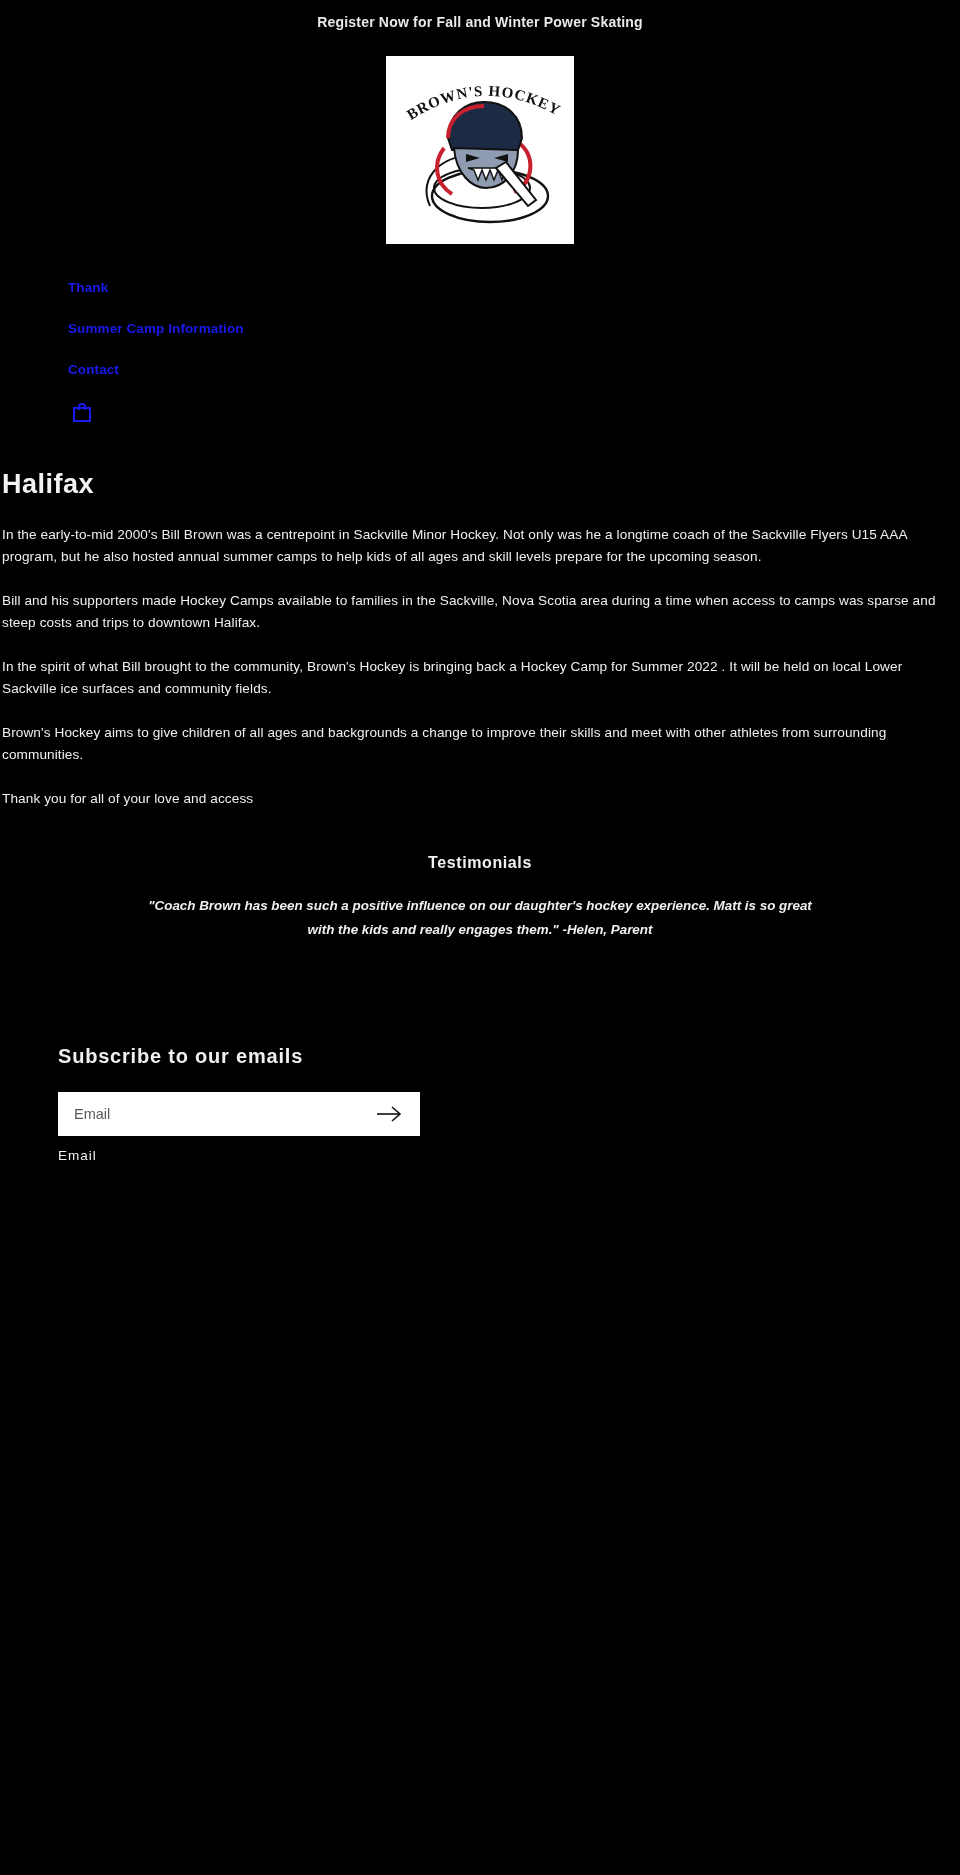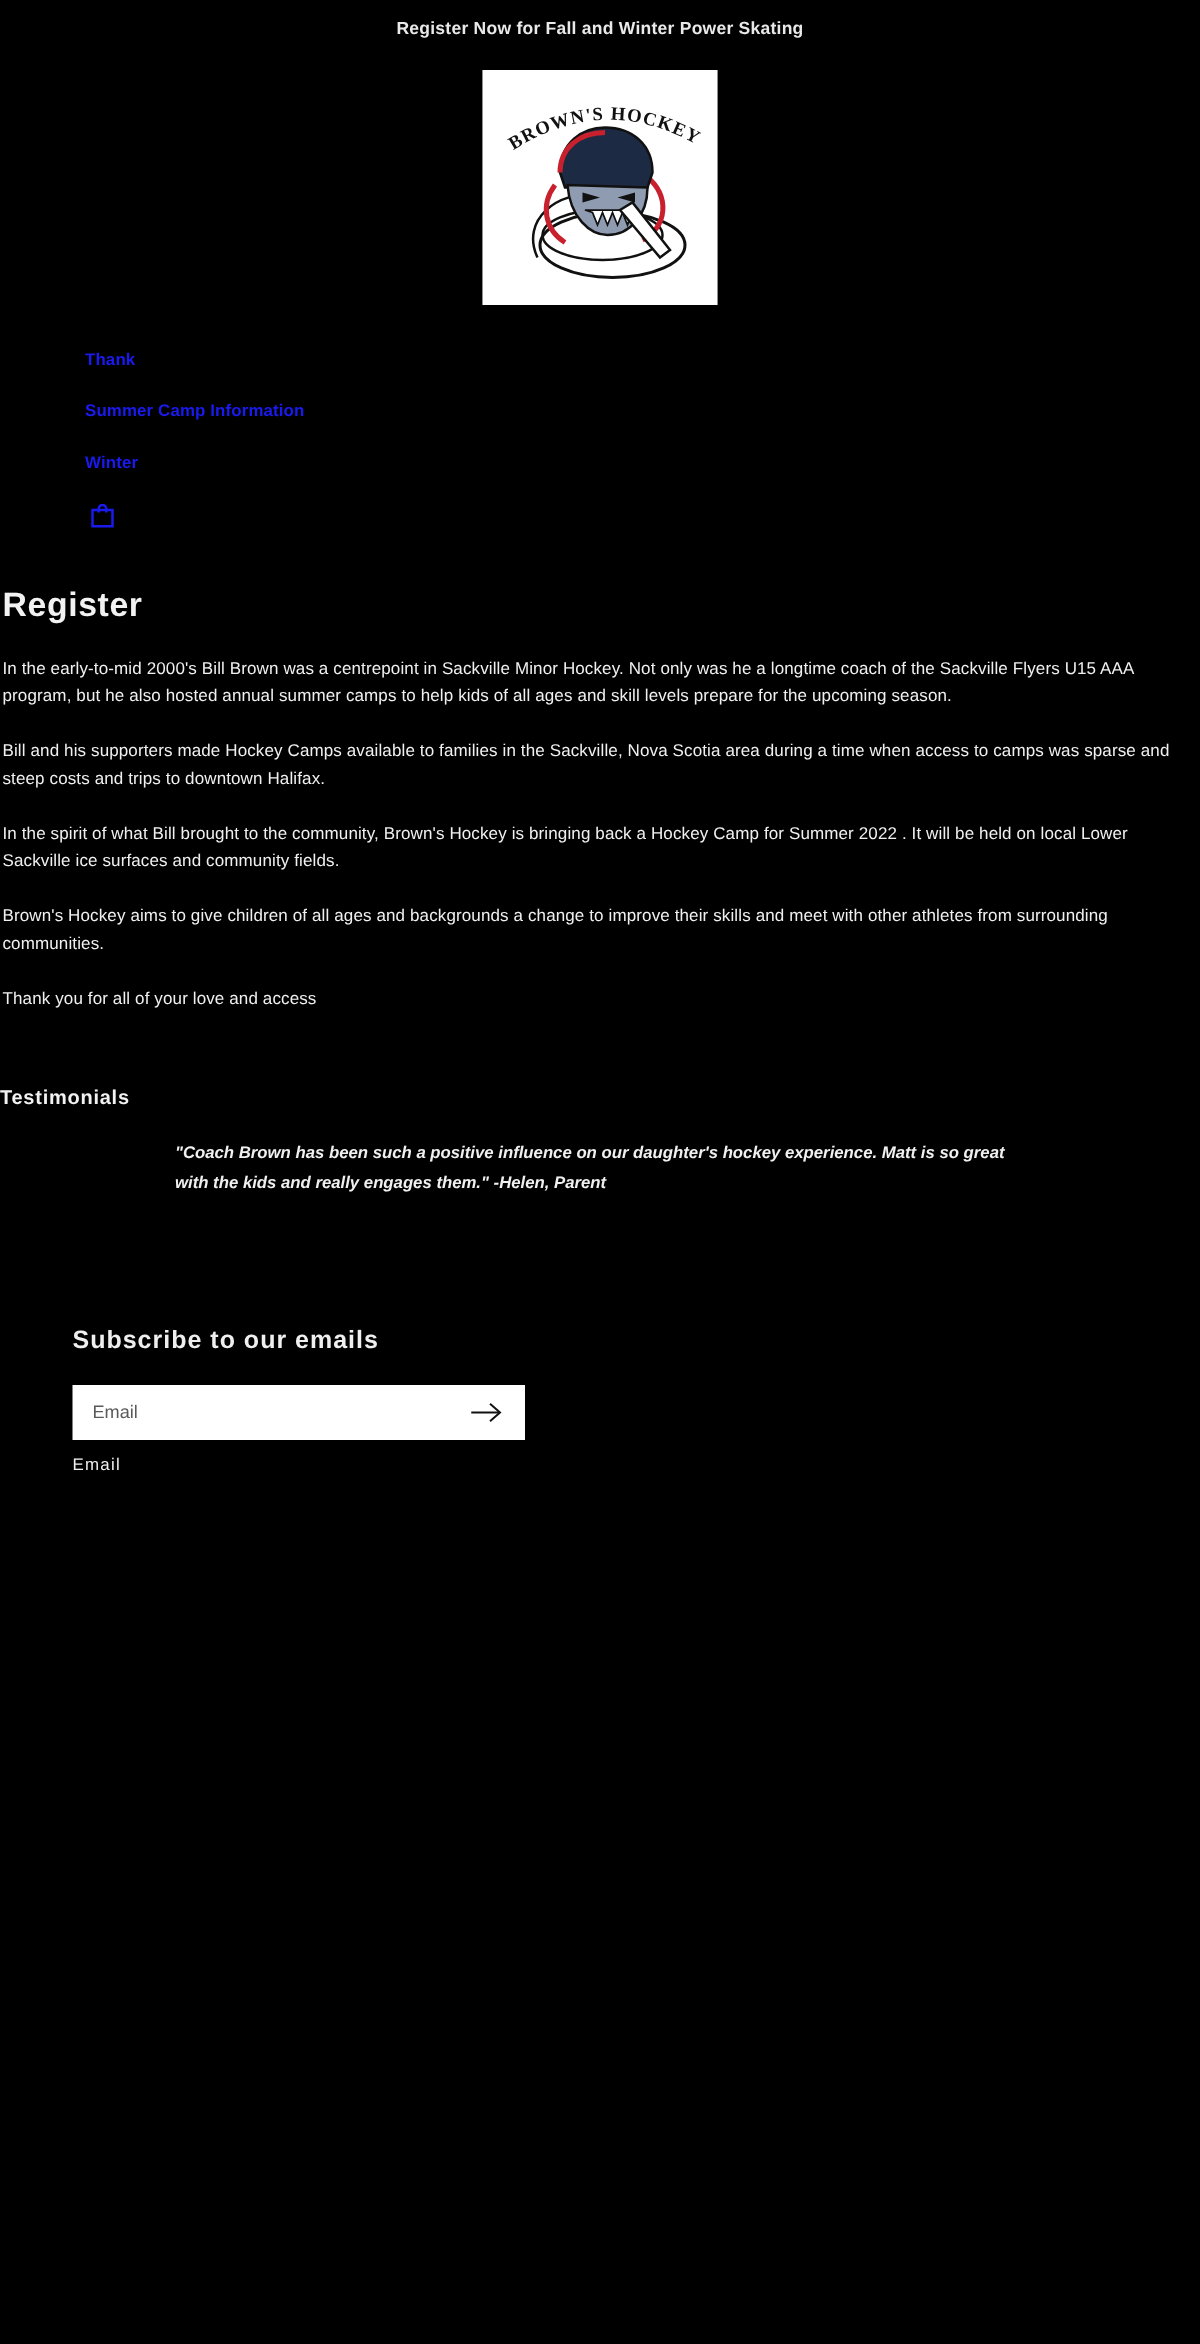--- a/index.html
+++ b/index.html
@@ -83,21 +83,22 @@
   .content p {
     font-size: 13.6px;
     line-height: 1.62;
     margin: 0 0 22px 0;
     color: #f0f0f0;
     letter-spacing: 0.1px;
   }
 
   
   .testimonials {
-    margin-top: 60px;
+    margin-top: 44px;
+    text-align: center;
   }
   .testimonials h2 {
     font-size: 16px;
     font-weight: bold;
     margin: 0 0 22px 0;
     letter-spacing: 0.6px;
     color: #f2f2f2;
   }
   .quote {
     font-size: 13.4px;
@@ -194,31 +195,31 @@
       <path d="M 82 112 L 120 112 L 116 124 L 112 114 L 108 124 L 104 114 L 100 124 L 96 114 L 92 124 L 88 114 Z" fill="#ffffff" stroke="#111111" stroke-width="1.4"></path>
 
       <path d="M 110 112 L 142 150 L 150 144 L 120 106 Z" fill="#ffffff" stroke="#111111" stroke-width="2"></path>
     </svg>
   </div>
 </div>
 
 <nav class="nav">
   <a href="#">Thank</a>
   <a href="#">Summer Camp Information</a>
-  <a href="#">Winter</a>
+  <a href="#">Contact</a>
   <a href="#">
     <svg class="cart-icon" viewBox="0 0 22 20">
       <path d="M3 5 H19 V18 H3 Z" fill="none" stroke="#1a1aee" stroke-width="2"></path>
       <path d="M8 7 V4 a3 3 0 0 1 6 0 V7" fill="none" stroke="#1a1aee" stroke-width="2"></path>
     </svg>
   </a>
 </nav>
 
 <main class="content">
-  <h1 class="welcome">Register</h1>
+  <h1 class="welcome">Halifax</h1>
   <p>In the early-to-mid 2000's Bill Brown was a centrepoint in Sackville Minor Hockey. Not only was he a longtime coach of the Sackville Flyers U15 AAA program, but he also hosted annual summer camps to help kids of all ages and skill levels prepare for the upcoming season.</p>
   <p>Bill and his supporters made Hockey Camps available to families in the Sackville, Nova Scotia area during a time when access to camps was sparse and steep costs and trips to downtown Halifax.</p>
   <p>In the spirit of what Bill brought to the community, Brown's Hockey is bringing back a Hockey Camp for Summer 2022 . It will be held on local Lower Sackville ice surfaces and community fields.</p>
   <p>Brown's Hockey aims to give children of all ages and backgrounds a change to improve their skills and meet with other athletes from surrounding communities.</p>
   <p>Thank you for all of your love and access</p>
 </main>
 
 <section class="testimonials">
   <h2>Testimonials</h2>
   <div class="quote">"Coach Brown has been such a positive influence on our daughter's hockey experience. Matt is so great with the kids and really engages them." -Helen, Parent</div>

